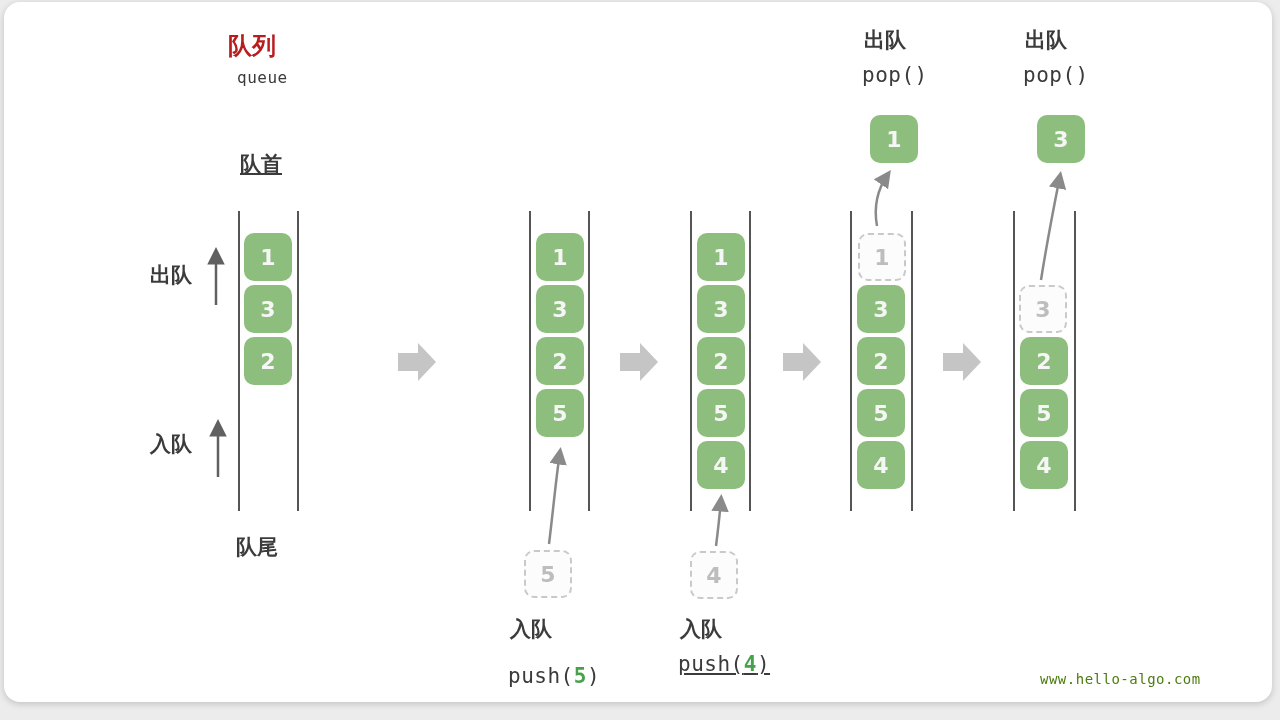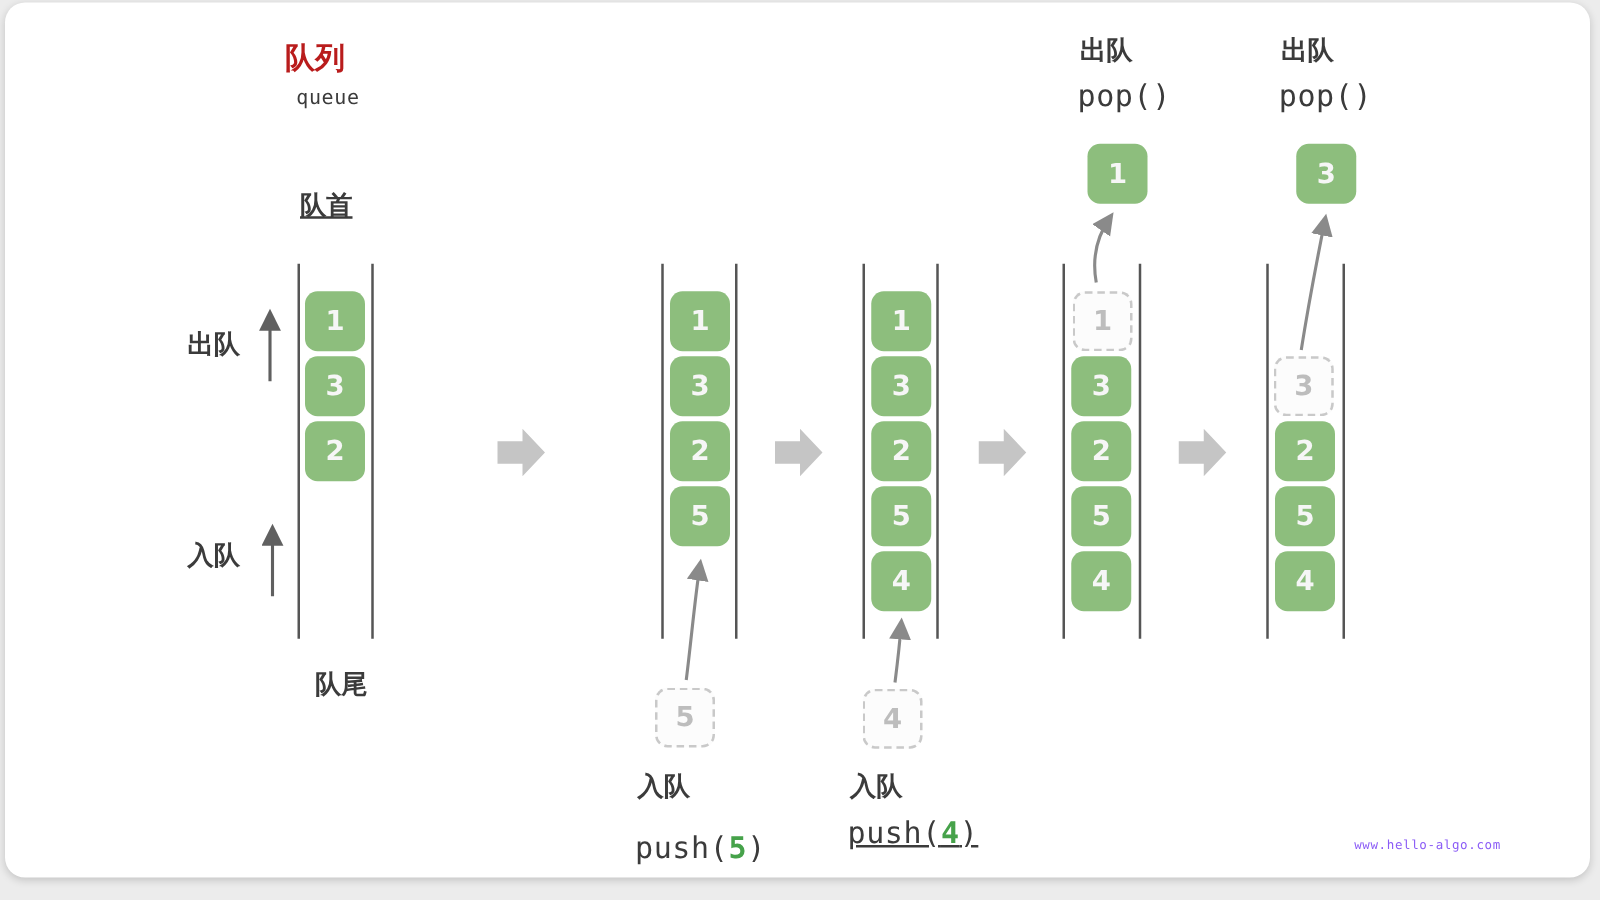--- a/index.html
+++ b/index.html
@@ -35,42 +35,42 @@
     position:absolute;font-weight:700;font-size:21px;color:#3b3b3b;
     white-space:nowrap;line-height:1.1;
   }
   .title-zh{
     position:absolute;left:228px;top:30px;
     font-size:24px;font-weight:700;color:#b91c1c;white-space:nowrap;
   }
   .mono{
     position:absolute;white-space:nowrap;
     font-family:"DejaVu Sans Mono","Liberation Mono",monospace;
-    font-size:24px;color:#3b3b3b;letter-spacing:0.5px;
+    font-size:21px;color:#3b3b3b;letter-spacing:0.5px;
   }
   .title-en{font-size:16px;left:237px;top:68px;}
   .arg-green{color:#46a24a;font-weight:700;}
   .watermark{
-    position:absolute;left:1040px;top:671px;width:204px;text-align:center;
+    position:absolute;left:1040px;top:671px;width:204px;text-align:left;
     font-family:"DejaVu Sans Mono","Liberation Mono",monospace;
-    font-size:10px;color:#8b5cf6;letter-spacing:0.5px;
+    font-size:14px;color:#4d7c0f;letter-spacing:0.5px;
   }
 </style>
 </head>
 <body>
 
 <div class="layer">
 
   <div class="card"></div>
 
   <div class="title-zh">队列</div>
   <div class="mono title-en">queue</div>
 
   <div class="cjk" style="left:240px;top:153px;text-decoration:underline;">队首</div>
-  <div class="cjk" style="left:252px;top:536px;">队尾</div>
+  <div class="cjk" style="left:236px;top:536px;">队尾</div>
   <div class="cjk" style="left:150px;top:264px;">出队</div>
   <div class="cjk" style="left:150px;top:433px;">入队</div>
 
   <svg class="overlay" width="1280" height="720">
     <defs>
       <marker id="ah" markerWidth="8" markerHeight="8" refX="5" refY="3.5" orient="auto">
         <path d="M0,0 L7,3.5 L0,7 Z" fill="#8a8a8a"></path>
       </marker>
       <marker id="ah2" markerWidth="8" markerHeight="8" refX="5" refY="3.5" orient="auto">
         <path d="M0,0 L7,3.5 L0,7 Z" fill="#606060"></path>

